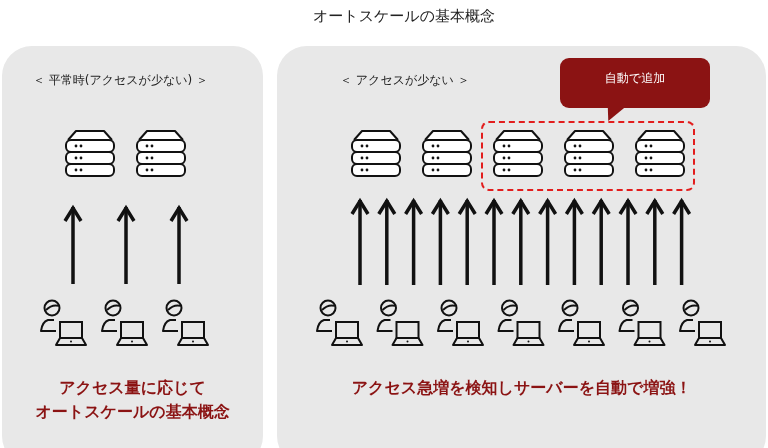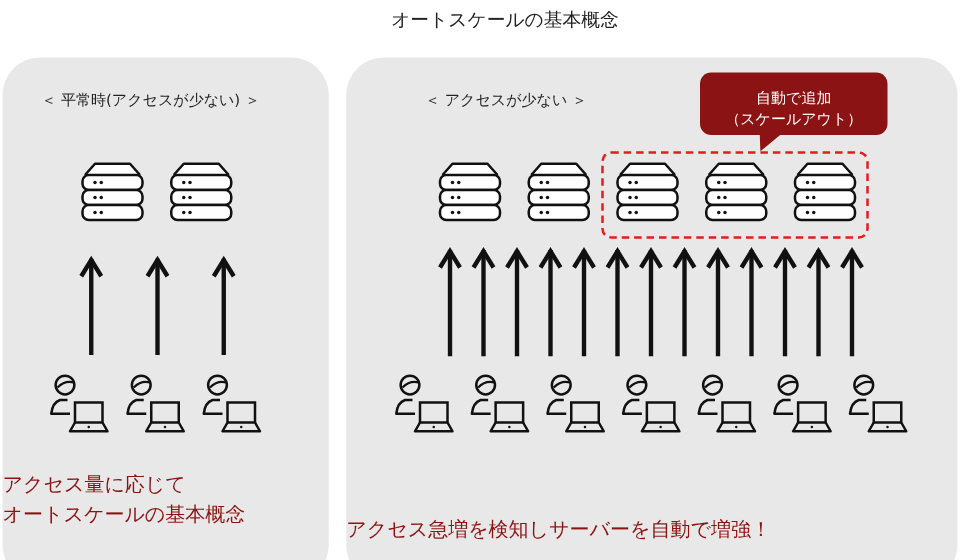--- a/index.html
+++ b/index.html
@@ -11,39 +11,38 @@
   #panel-right { left:277px; top:46px; width:489px; height:420px; }
   .sub { position:absolute; font-size:12px; color:#222; white-space:nowrap; }
   .bubble { position:absolute; left:560px; top:58px; width:150px; height:50px; background:#8b1313;
             border-radius:9px; color:#fff; font-size:12px; text-align:center; line-height:17px;
             padding-top:12px; box-sizing:border-box; }
   .bubble-tail { position:absolute; left:604px; top:105px; width:0; height:0;
                  border-left:8px solid transparent; border-right:12px solid transparent;
                  border-top:16px solid #8b1313; transform:skewX(-25deg); }
   .dashbox { position:absolute; left:481px; top:121px; width:214px; height:70px;
              border:2.5px dashed #e21d1d; border-radius:8px; box-sizing:border-box; }
-  .caption { position:absolute; text-align:left; color:#8b1313; font-size:16px; line-height:24px; font-weight:normal; }
+  .caption { position:absolute; text-align:center; color:#8b1313; font-size:16px; line-height:24px; font-weight:bold; }
   svg.layer { position:absolute; left:0; top:0; }
 </style>
 </head>
 <body>
 
 <div class="title">オートスケールの基本概念</div>
 
 <div class="panel" id="panel-left"></div>
 <div class="panel" id="panel-right"></div>
 
 <div class="sub" style="left:33px; top:72px;">＜ 平常時(アクセスが少ない) ＞</div>
 <div class="sub" style="left:340px; top:72px;">＜ アクセスが少ない ＞</div>
 
 <div class="dashbox"></div>
 <div class="bubble-tail"></div>
 <div class="bubble">
   <div>自動で追加</div>
-  <div>（スケールアウト）</div>
 </div>
 
 <svg class="layer" id="icons" width="768" height="448">
     <g>
       <path d="M68 140 L76 131 L104 131 L112 140" fill="#fff" stroke="#111111" stroke-width="2" stroke-linejoin="round"></path>
       <rect x="66" y="140" width="48" height="12" rx="5" fill="#fff" stroke="#111111" stroke-width="2"></rect>
       <circle cx="76" cy="146" r="1.4" fill="#111111"></circle>
       <circle cx="81" cy="146" r="1.4" fill="#111111"></circle>
       <rect x="66" y="152" width="48" height="12" rx="5" fill="#fff" stroke="#111111" stroke-width="2"></rect>
       <circle cx="76" cy="158" r="1.4" fill="#111111"></circle>
@@ -267,15 +266,15 @@
       <rect x="699" y="322" width="22" height="16" fill="none" stroke="#111111" stroke-width="2"></rect>
       <path d="M699 338 L695 345 L725 345 L721 338" fill="none" stroke="#111111" stroke-width="2" stroke-linejoin="round"></path>
       <circle cx="710" cy="341.5" r="1" fill="#111111"></circle>
     </g>
   </svg>
 
 <div class="caption" style="left:2px; width:261px; top:376px;">
   <div>アクセス量に応じて</div>
   <div>オートスケールの基本概念</div>
 </div>
-<div class="caption" style="left:277px; width:489px; top:376px;margin-top:36px;">
+<div class="caption" style="left:277px; width:489px; top:376px;">
   <div>アクセス急増を検知しサーバーを自動で増強！</div>
 </div>
 
 </body></html>

